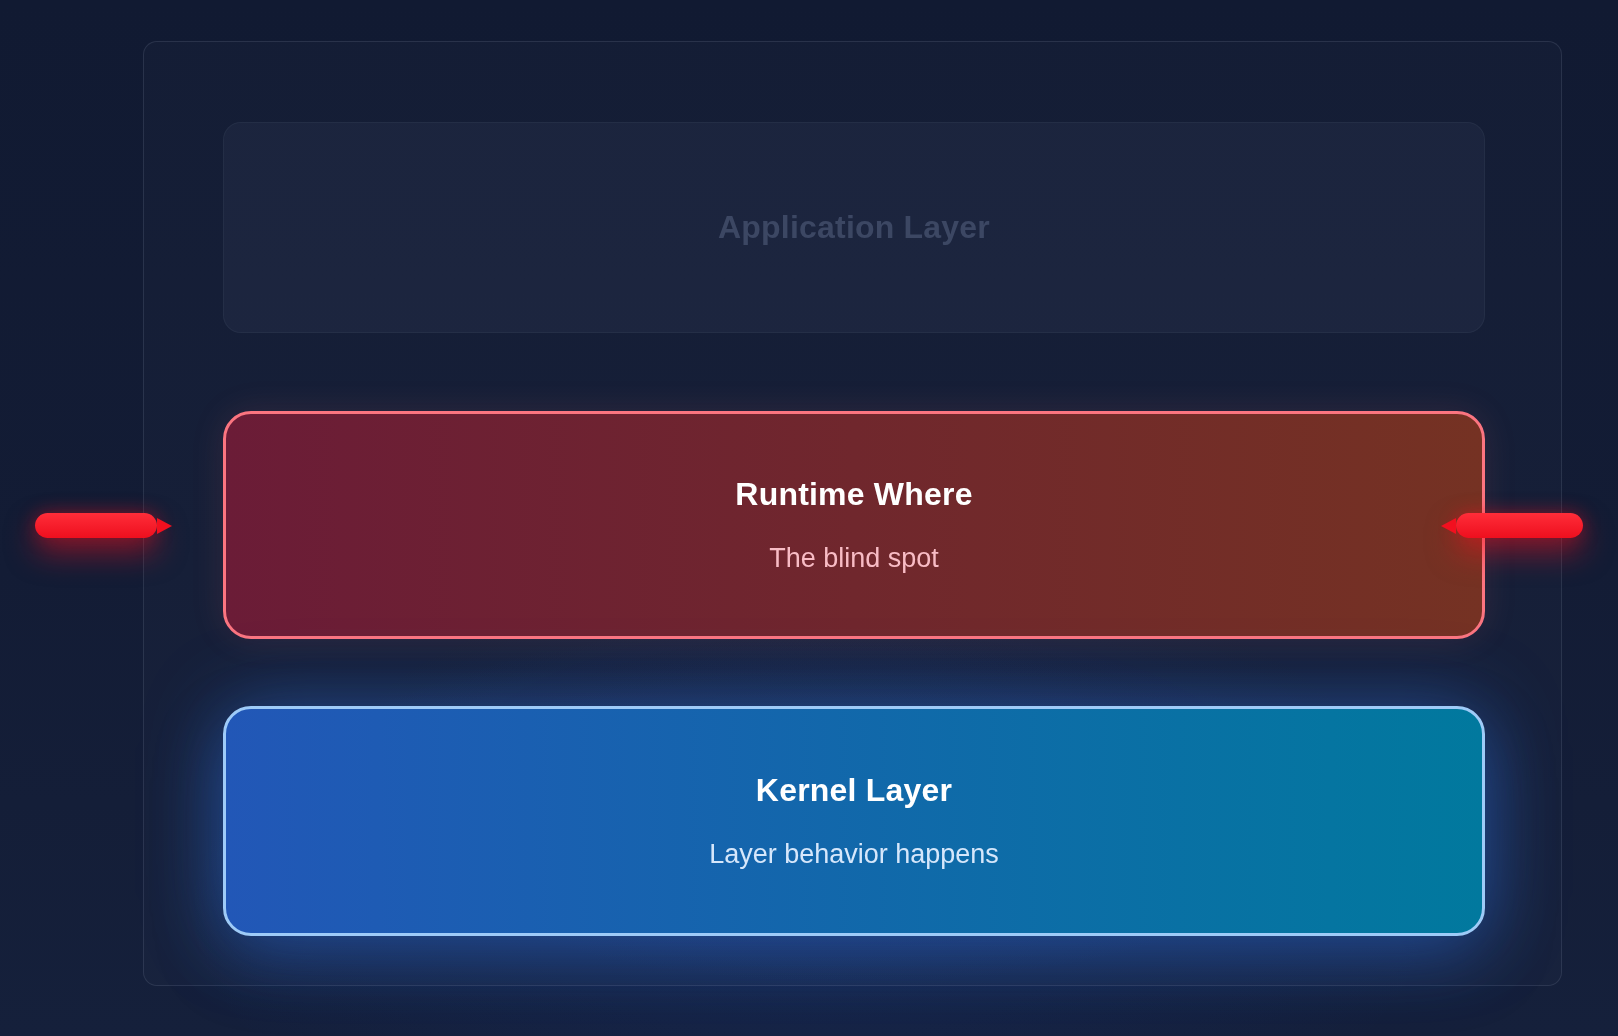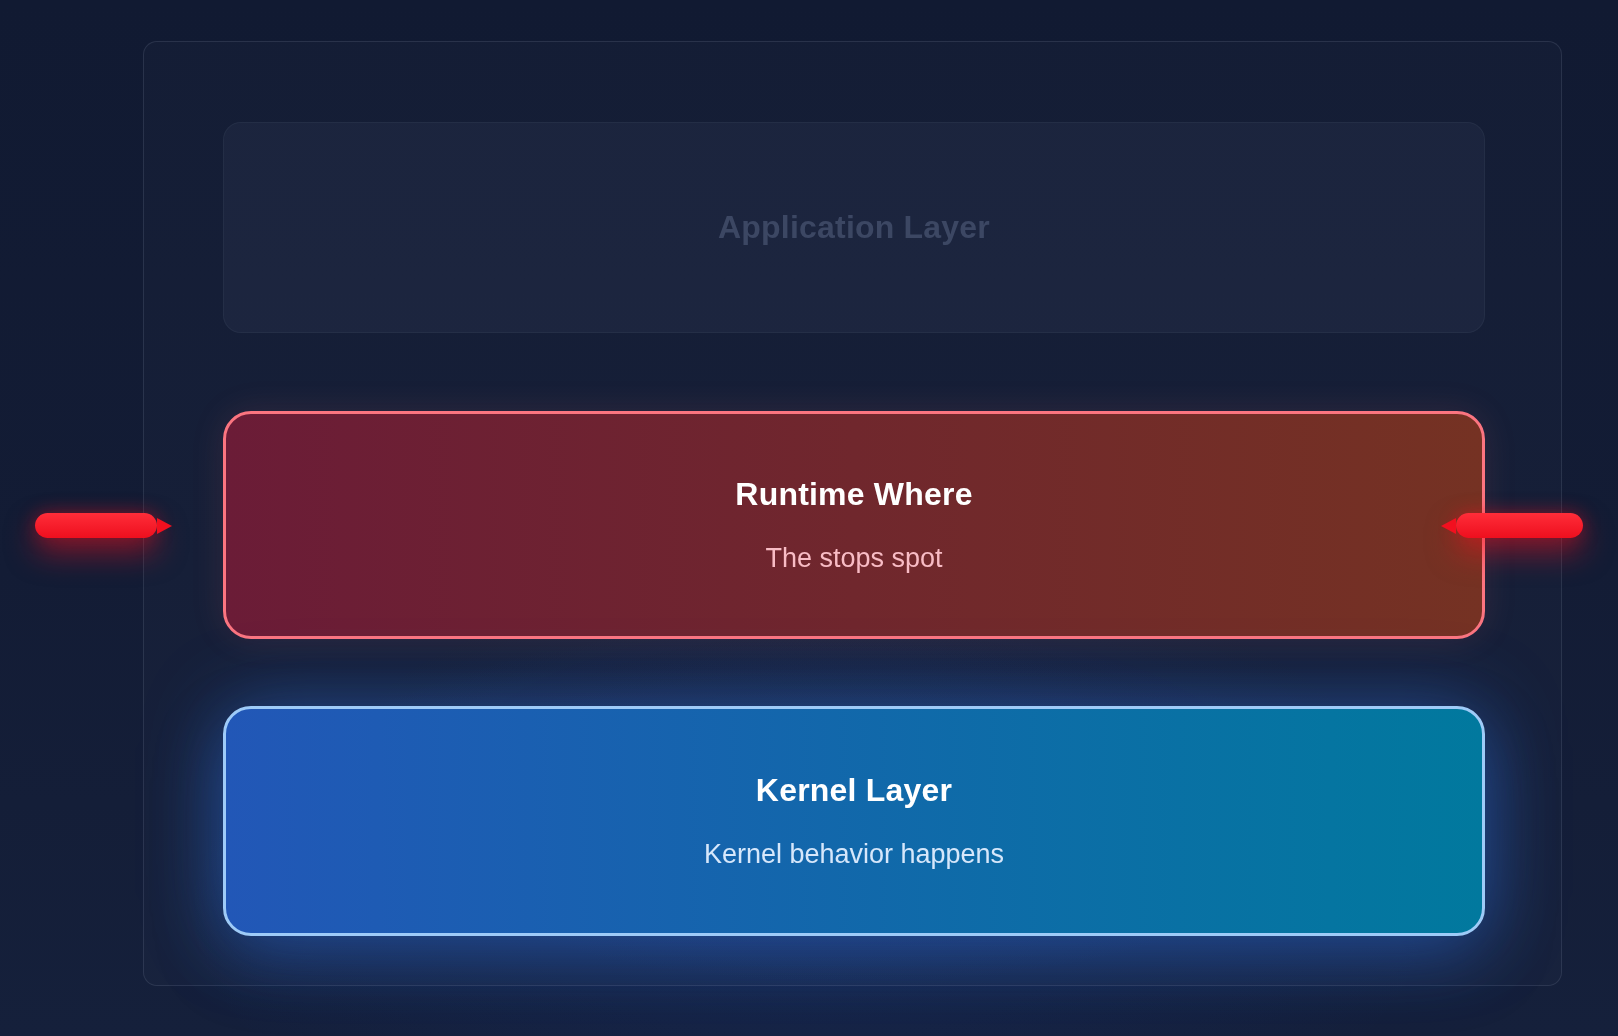--- a/index.html
+++ b/index.html
@@ -128,26 +128,26 @@
 <div class="stage">
 
   <div class="outer-frame">
 
     <section class="layer-card app-card">
       <h2 class="layer-title">Application Layer</h2>
     </section>
 
     <section class="layer-card runtime-card">
       <h2 class="layer-title">Runtime Where</h2>
-      <p class="layer-subtitle">The stops spot</p>
+      <p class="layer-subtitle">The blind spot</p>
     </section>
 
     <section class="layer-card kernel-card">
       <h2 class="layer-title">Kernel Layer</h2>
-      <p class="layer-subtitle">Kernel behavior happens</p>
+      <p class="layer-subtitle">Layer behavior happens</p>
     </section>
 
   </div>
 
   <div class="red-arrow arrow-left"></div>
   <div class="red-arrow arrow-right"></div>
 
 </div>
 
 </body></html>

